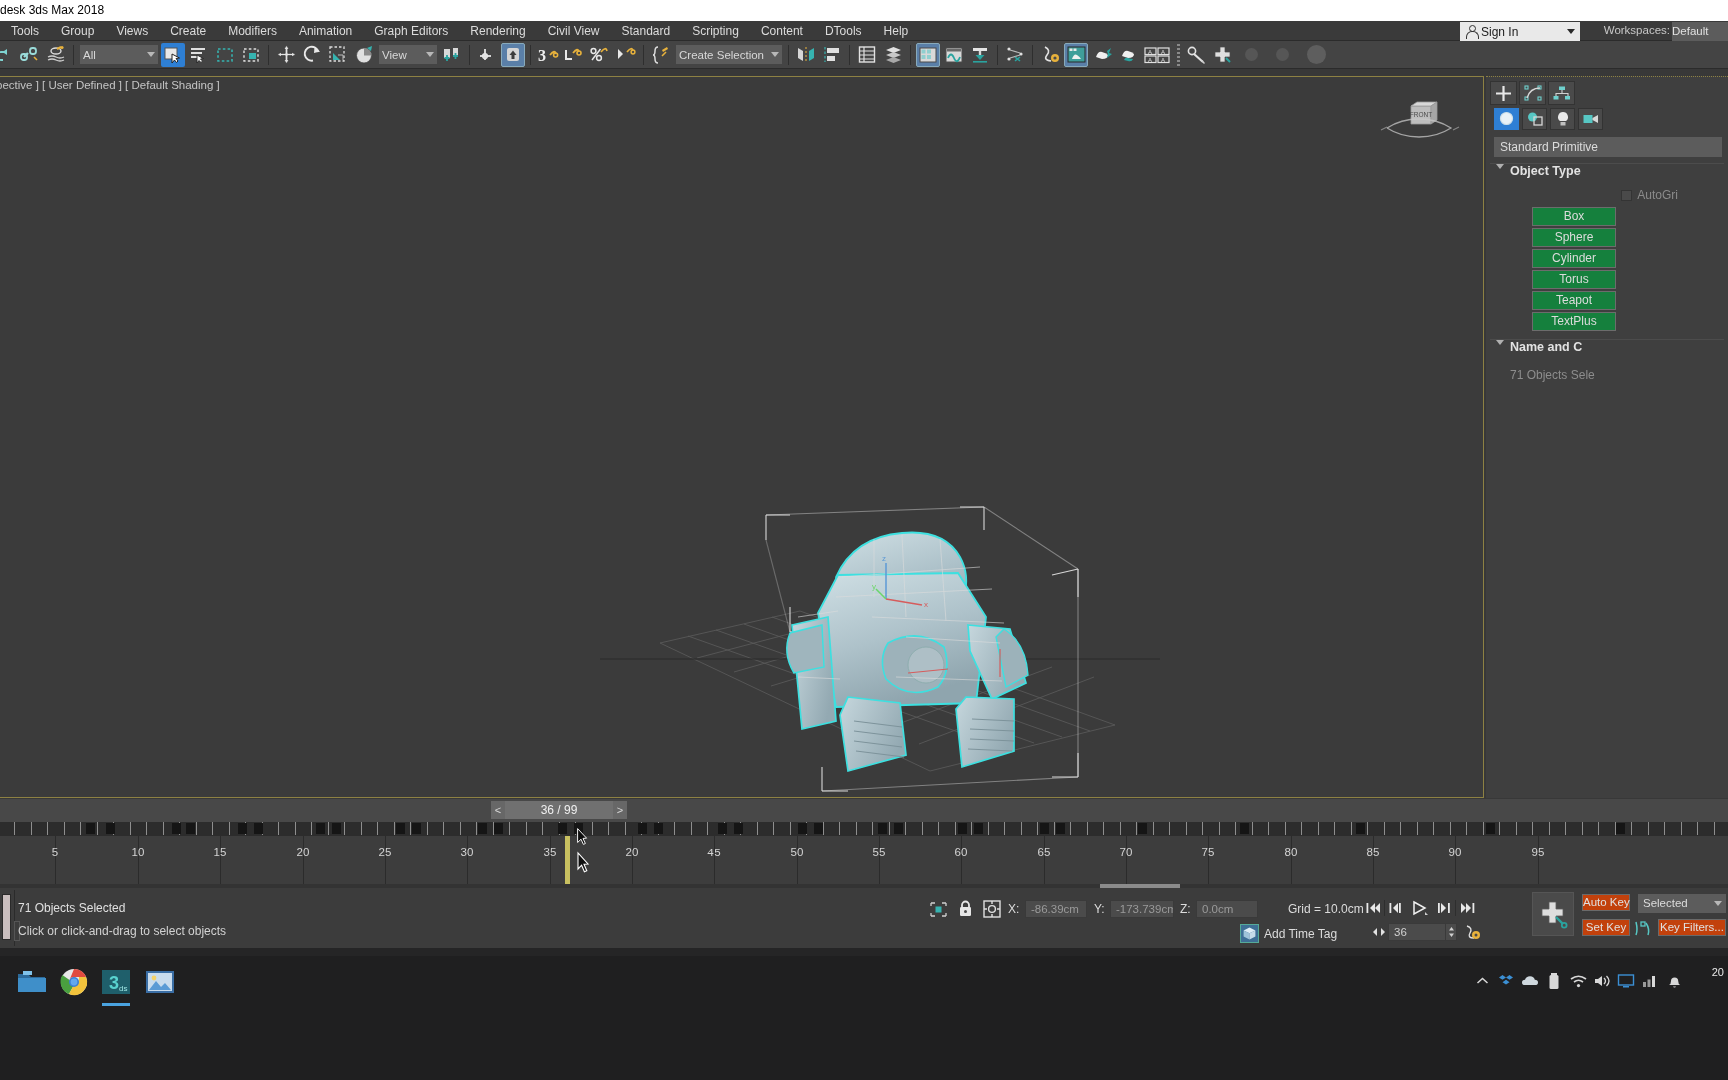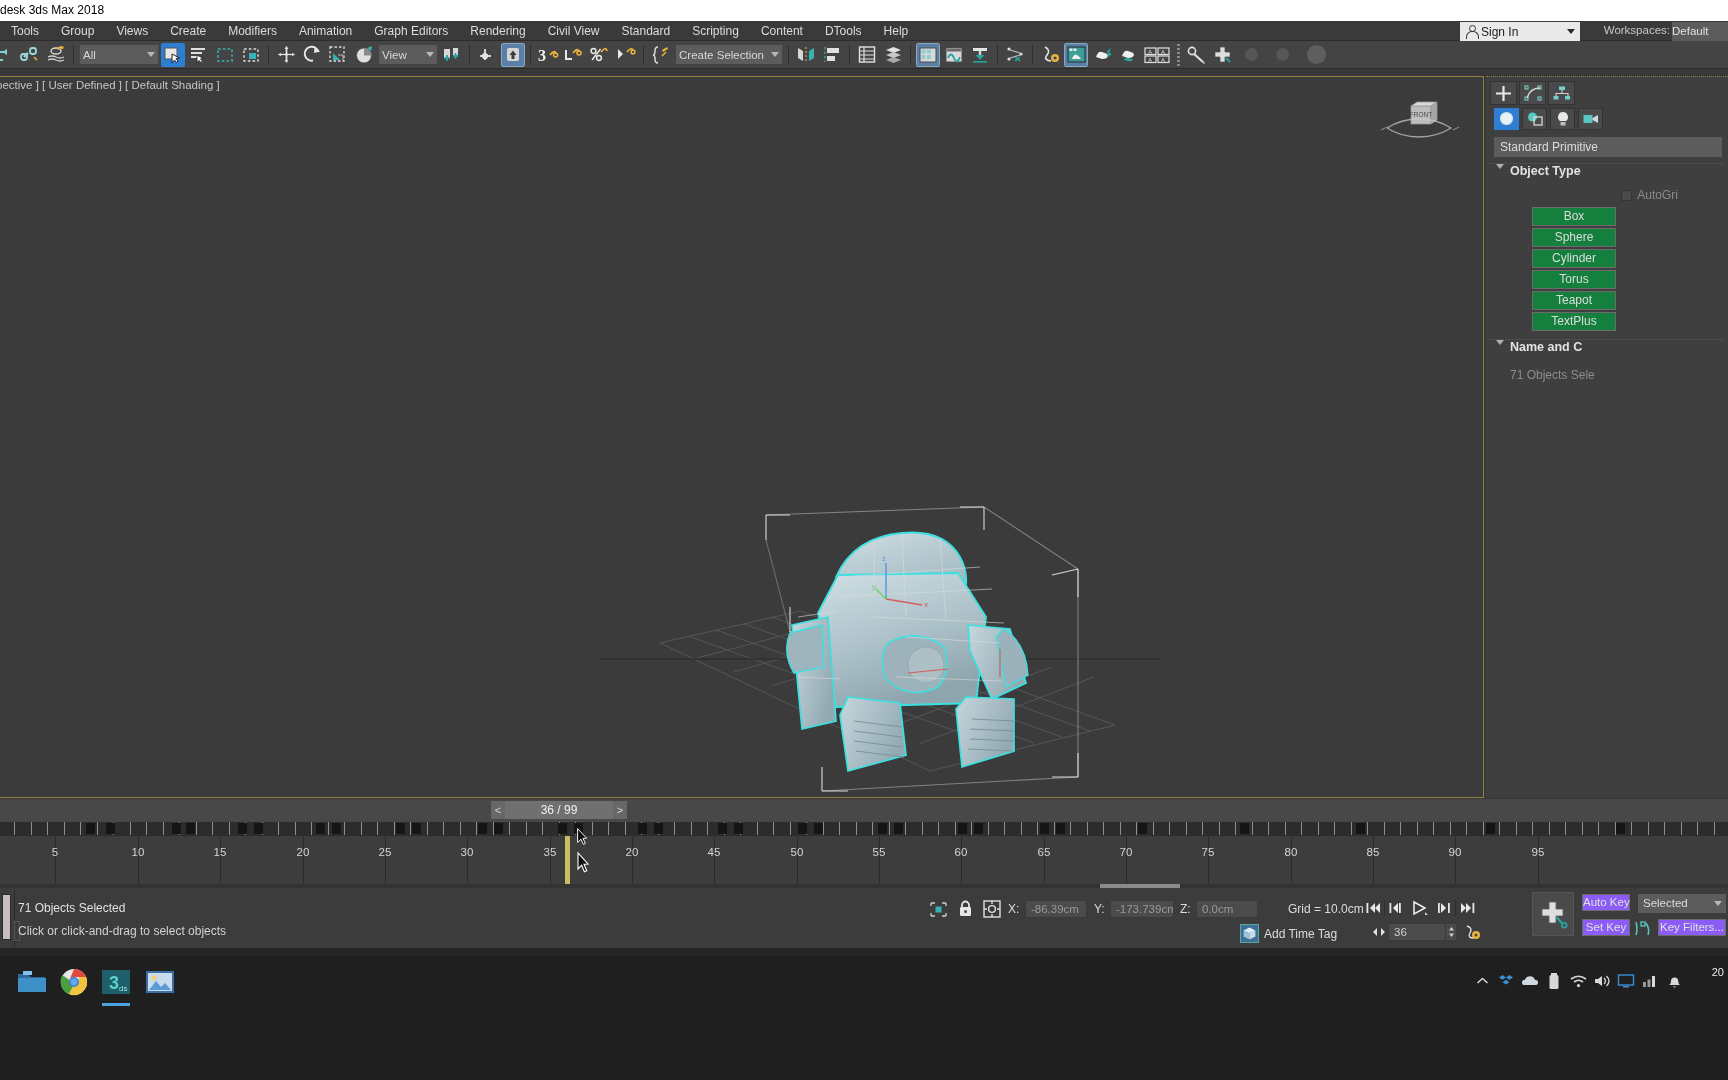--- a/index.html
+++ b/index.html
@@ -260,21 +260,21 @@
   .spin-arrows {
     width: 11px; height: 18px; background: #4b4b4b; border: 1px solid #3a3a3a; border-left: none;
     display: flex; flex-direction: column; align-items: center; justify-content: center;
   }
   .bigkey {
     position: absolute; left: 1532px; top: 4px; width: 42px; height: 44px;
     background: #4a4a4a; border: 1px solid #555;
     display: flex; align-items: center; justify-content: center;
   }
   .kbtn {
-    background: #8b5cf6; border: 1px solid #6a6a6a; color: #e0e0e0;
+    background: #c2410c; border: 1px solid #6a6a6a; color: #e0e0e0;
     font-size: 11.5px; text-align: center; white-space: nowrap;
   }
   .sel-dd {
     position: absolute; left: 1622px; top: 4px; width: 106px; height: 19px;
     background: #5c5c5c; color: #dcdcdc; font-size: 11.5px; line-height: 19px;
     padding-left: 5px; display: flex; align-items: center;
   }
   .sel-dd .cb-caret {
     width: 0; height: 0; border-left: 4px solid transparent; border-right: 4px solid transparent;
     border-top: 5px solid #b8b8b8; margin-left: auto; margin-right: 4px;
@@ -994,21 +994,21 @@
         <div class="tb-num" style="left: 303px;">20</div>
         <div class="tb-major" style="left: 385px;"></div>
         <div class="tb-num" style="left: 385px;">25</div>
         <div class="tb-major" style="left: 467px;"></div>
         <div class="tb-num" style="left: 467px;">30</div>
         <div class="tb-major" style="left: 550px;"></div>
         <div class="tb-num" style="left: 550px;">35</div>
         <div class="tb-major" style="left: 632px;"></div>
         <div class="tb-num" style="left: 632px;">20</div>
         <div class="tb-major" style="left: 714px;"></div>
-        <div class="tb-num" style="left: 714px;">45</div>
+        <div class="tb-num" style="left: 714px; font-family: Liberation Mono, monospace;">45</div>
         <div class="tb-major" style="left: 797px;"></div>
         <div class="tb-num" style="left: 797px;">50</div>
         <div class="tb-major" style="left: 879px;"></div>
         <div class="tb-num" style="left: 879px;">55</div>
         <div class="tb-major" style="left: 961px;"></div>
         <div class="tb-num" style="left: 961px;">60</div>
         <div class="tb-major" style="left: 1044px;"></div>
         <div class="tb-num" style="left: 1044px;">65</div>
         <div class="tb-major" style="left: 1126px;"></div>
         <div class="tb-num" style="left: 1126px;">70</div>

